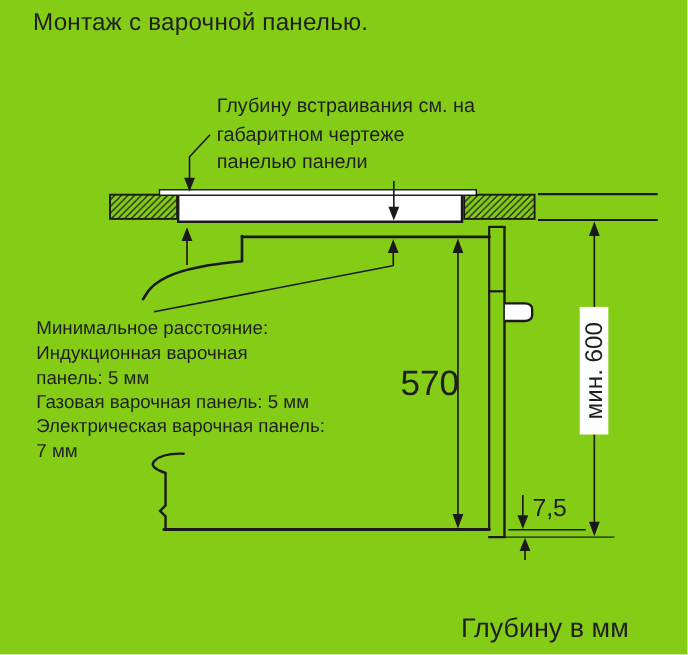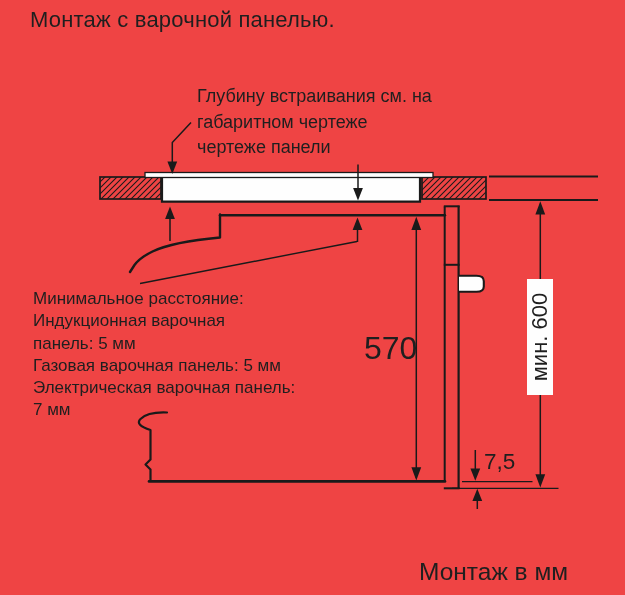--- a/index.html
+++ b/index.html
@@ -1,17 +1,17 @@
 <!DOCTYPE html>
 <html><head>
 <meta charset="utf-8">
 <style>
   html,body{margin:0;padding:0;background:#fff;}
   #stage{
-    position:relative;width:625px;height:595px;background:#ef4444;overflow:hidden;
+    position:relative;width:625px;height:595px;background:#84cc16;overflow:hidden;
     font-family:"Liberation Sans",sans-serif;color:#1f1f1f;
   }
   #drawing{position:absolute;left:0;top:0;}
   .t{position:absolute;white-space:nowrap;}
   .title{left:30px;top:7px;font-size:22px;letter-spacing:.2px;}
   .note1{left:197px;top:84px;font-size:18px;line-height:25.5px;}
   .note2{left:33px;top:288px;font-size:17px;line-height:22.3px;}
   .dim570{left:364px;top:330px;width:48px;font-size:32px;text-align:right;}
   .dim75{left:484px;top:449px;font-size:22.5px;text-align:right;}
   .dim600{
@@ -96,30 +96,30 @@
       <polygon points="540.3,201.3 535.4,214.5 545.2,214.5" stroke="none"></polygon>
       <polygon points="540.3,487.5 535.4,474.3 545.2,474.3" stroke="none"></polygon>
     </g>
   </svg>
 
   <div class="t title">Монтаж с варочной панелью.</div>
 
   <div class="t note1">
     <div>Глубину встраивания см. на</div>
     <div>габаритном чертеже</div>
-    <div>чертеже панели</div>
+    <div>панелью панели</div>
   </div>
 
   <div class="t note2">
     <div>Минимальное расстояние:</div>
     <div>Индукционная варочная</div>
     <div>панель: 5 мм</div>
     <div>Газовая варочная панель: 5 мм</div>
     <div>Электрическая варочная панель:</div>
     <div>7 мм</div>
   </div>
 
   <div class="t dim570">570</div>
   <div class="t dim75">7,5</div>
   <div class="t dim600">мин. 600</div>
 
-  <div class="t footer">Монтаж в мм</div>
+  <div class="t footer">Глубину в мм</div>
 </div>
 
 </body></html>

